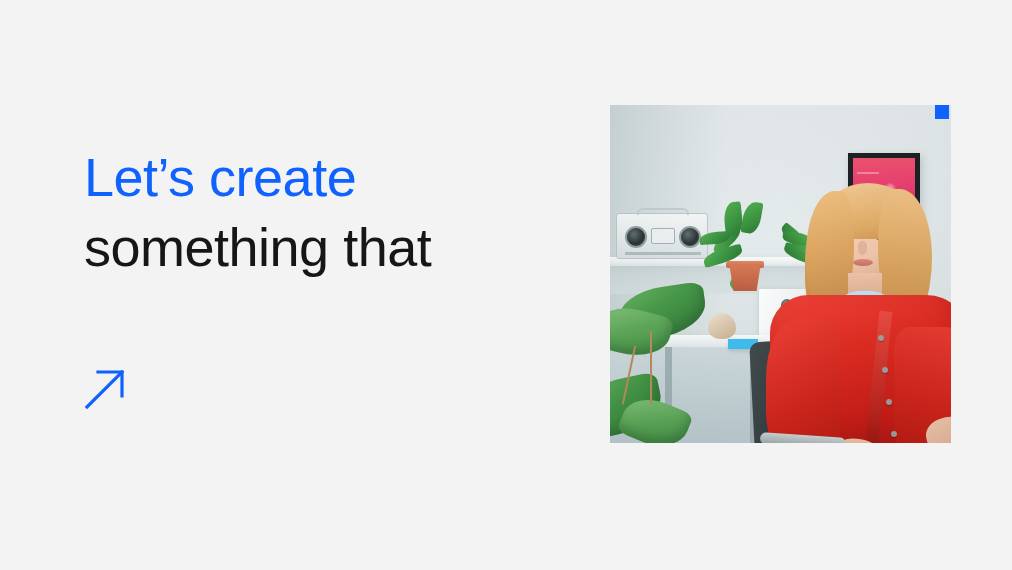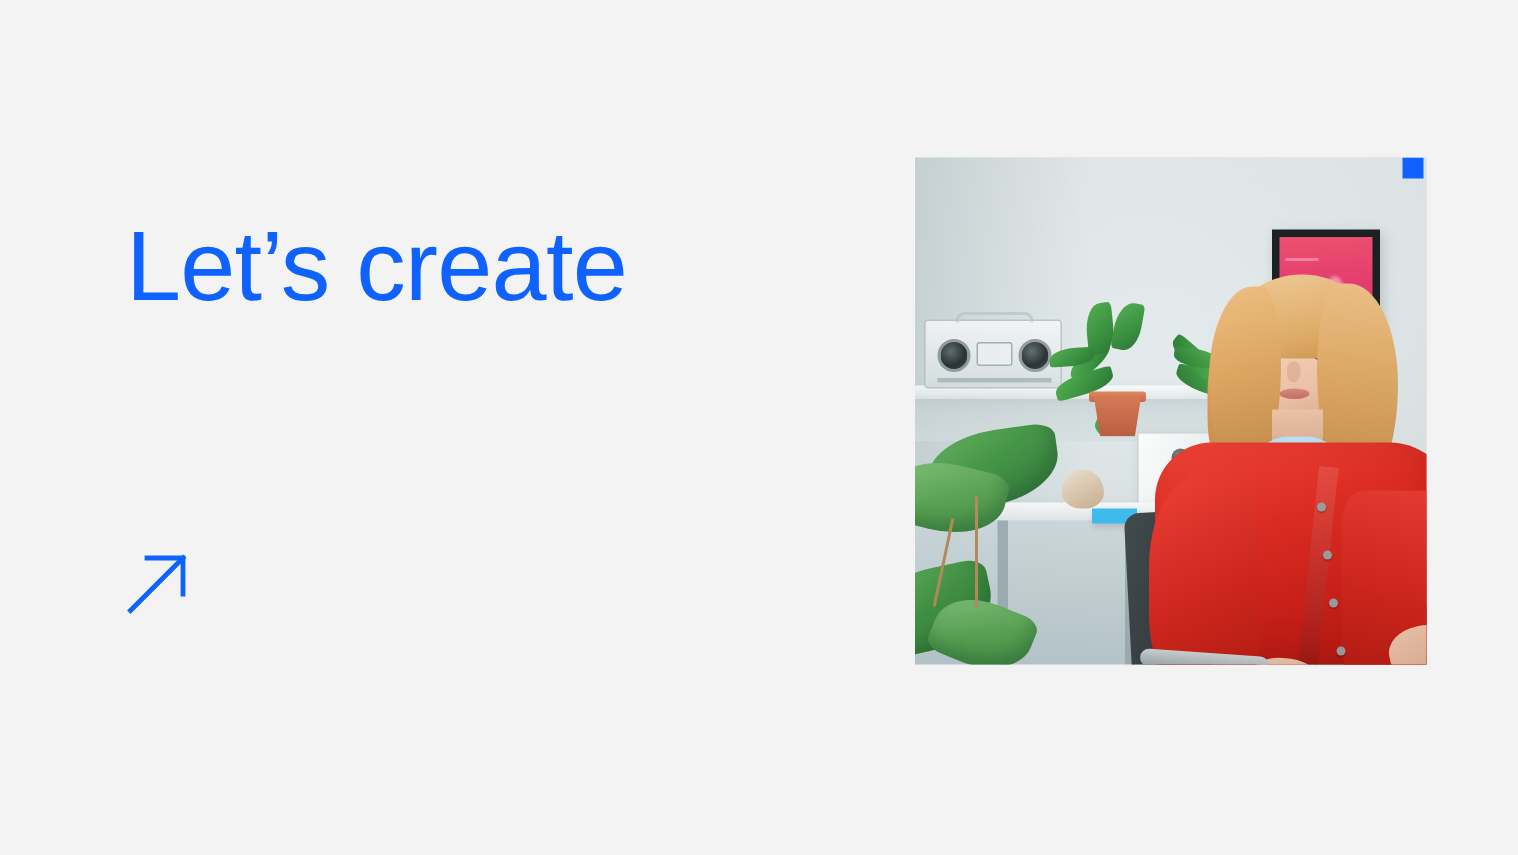--- a/index.html
+++ b/index.html
@@ -30,21 +30,21 @@
     left: 84px;
     top: 142px;
     z-index: 5;
     line-height: 70px;
     letter-spacing: -0.5px;
     white-space: nowrap;
   }
 
   .headline-line {
     display: block;
-    font-size: 66px;
+    font-size: 54px;
     font-weight: 300;
     font-family: "Liberation Sans", sans-serif;
     line-height: 70px;
   }
 
   .headline-line.accent { color: #0f62fe; }
   .headline-line.dark   { color: #161616; }
 
   
   .arrow-wrap {
@@ -535,20 +535,21 @@
       <div class="chair-arm"></div>
 
       <div class="photo-grade"></div>
     </div>
 
     <div class="accent-square"></div>
   </div>
 
   <div class="headline">
     <span class="headline-line accent">Let’s create</span>
+    <span class="headline-line dark">something that</span>
   </div>
 
   <div class="arrow-wrap">
     <svg width="44" height="44" viewBox="0 0 44 44" aria-hidden="true">
       <g stroke="#0f62fe" stroke-width="3.2" fill="none" stroke-linecap="square" stroke-linejoin="miter">
         <line x1="3" y1="41" x2="38" y2="6"></line>
         <polyline points="14,6 38,6 38,30"></polyline>
       </g>
     </svg>
   </div>

